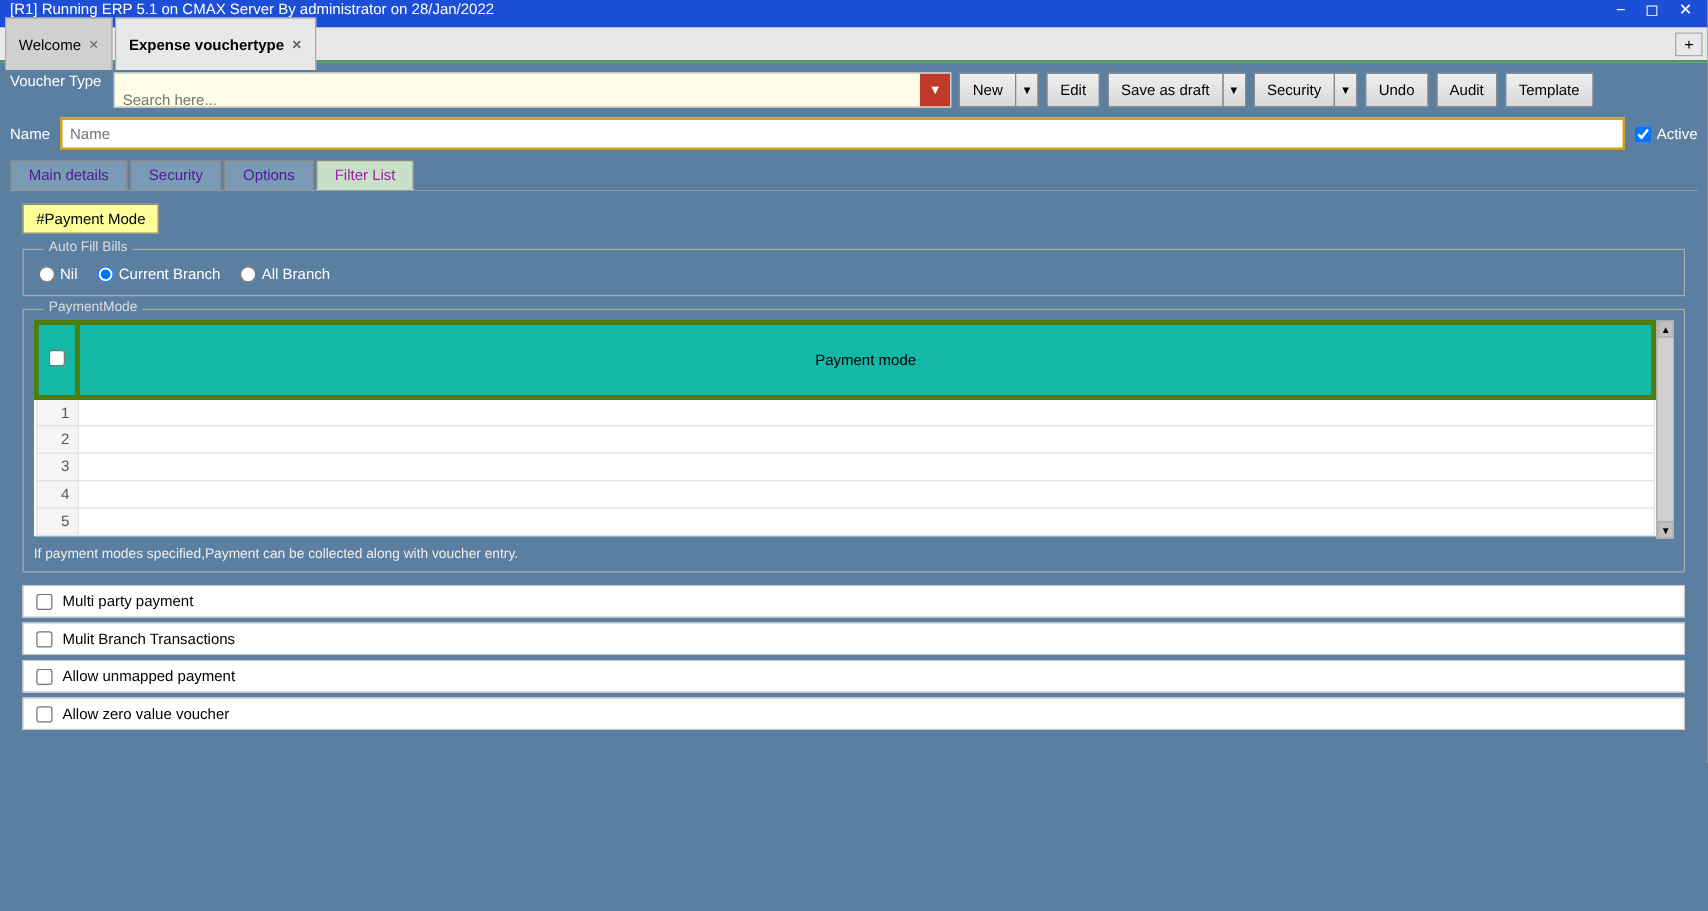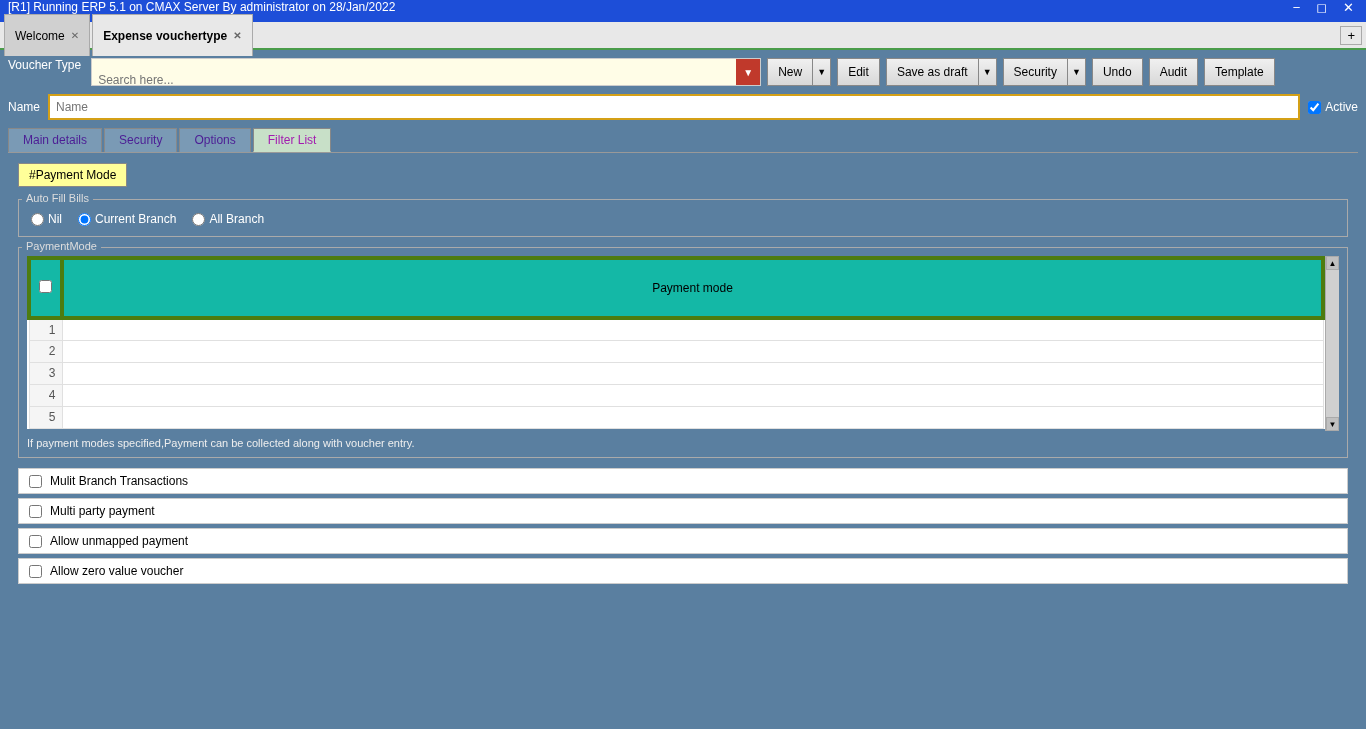--- a/index.html
+++ b/index.html
@@ -177,21 +177,21 @@
     .field-group {
       border: 1px solid #aaa;
       background: #5a7fa0;
       margin-bottom: 10px;
       padding: 8px 12px 10px;
       position: relative;
     }
     .field-group-legend {
       position: absolute;
       top: -8px;
-      left: 3px;
+      left: 16px;
       background: #5a7fa0;
       padding: 0 4px;
       font-size: 11px;
       color: #ddd;
     }
 
     
     .radio-group {
       display: flex;
       align-items: center;
@@ -397,25 +397,25 @@
           <div class="scroll-down">▼</div>
         </div>
       </div>
       <div class="info-text">If payment modes specified,Payment can be collected along with voucher entry.</div>
     </div>
 
     
     <div>
       <label class="checkbox-item">
         <input type="checkbox" style="">
-        <span>Mulit Branch Transactions</span>
+        <span>Multi party payment</span>
       </label>
       <label class="checkbox-item">
         <input type="checkbox" style="">
-        <span>Multi party payment</span>
+        <span>Mulit Branch Transactions</span>
       </label>
       <label class="checkbox-item">
         <input type="checkbox" style="">
         <span>Allow unmapped payment</span>
       </label>
       <label class="checkbox-item">
         <input type="checkbox" style="">
         <span>Allow zero value voucher</span>
       </label>
     </div>

